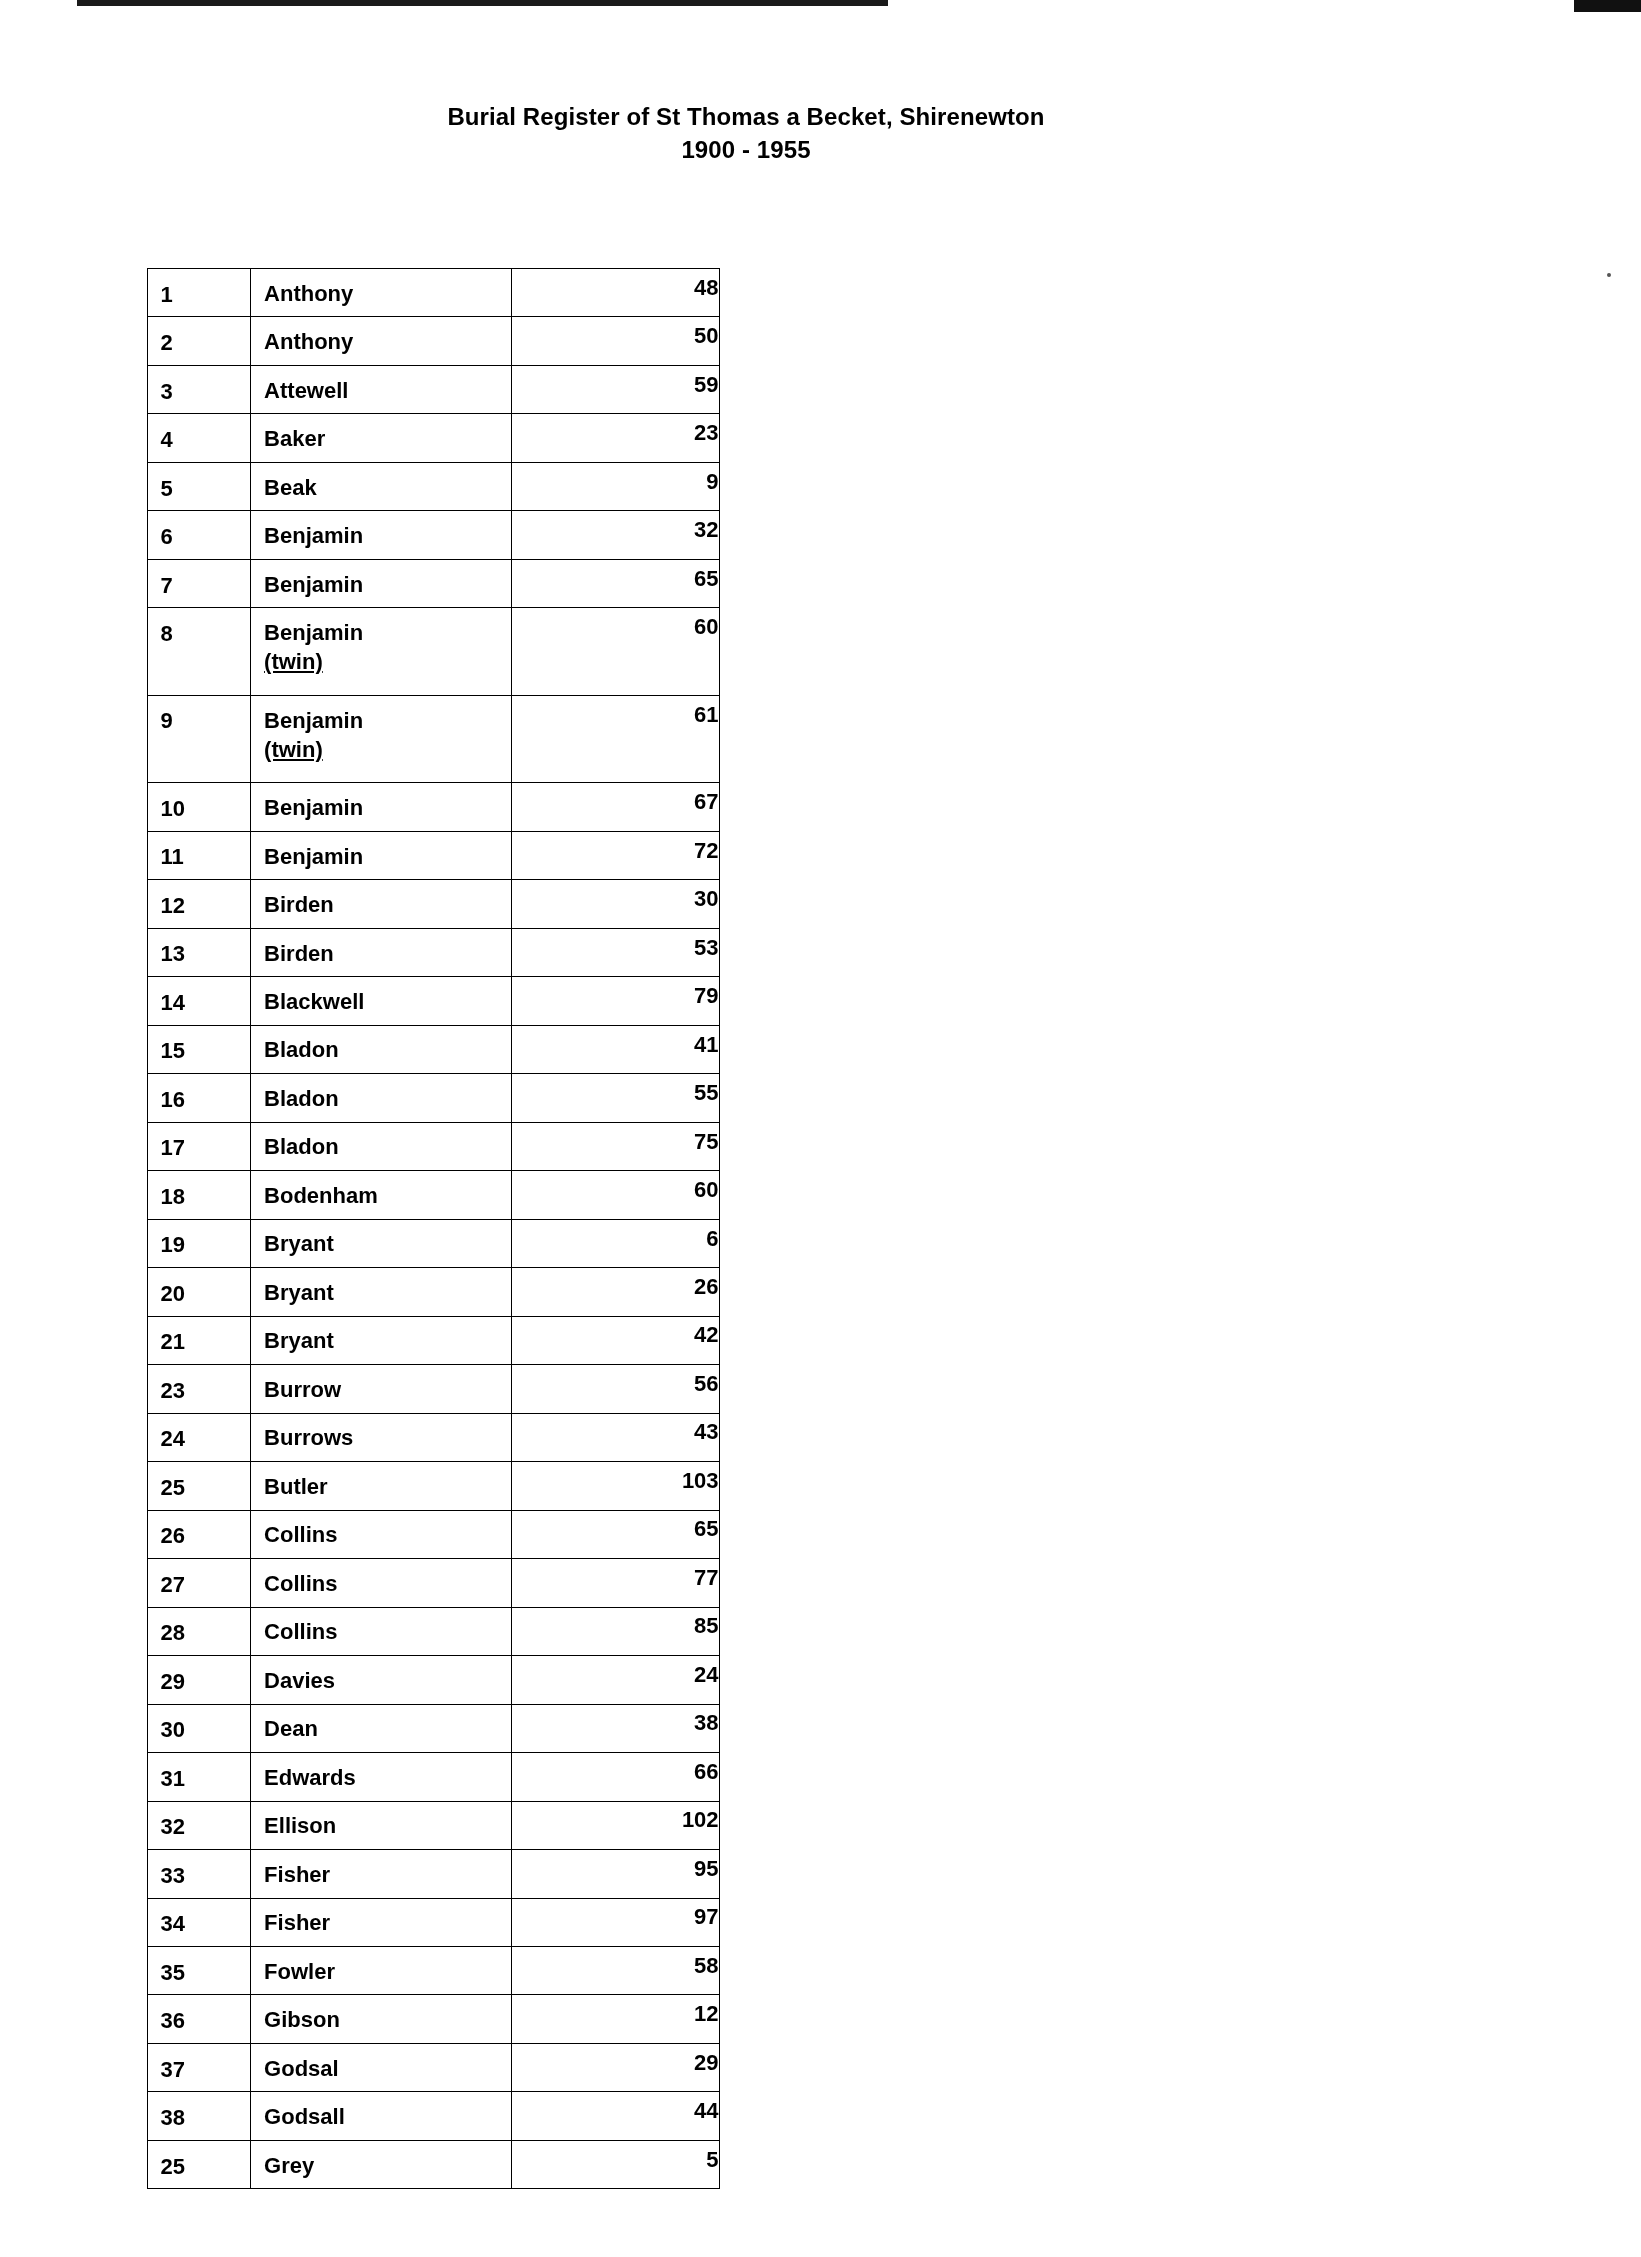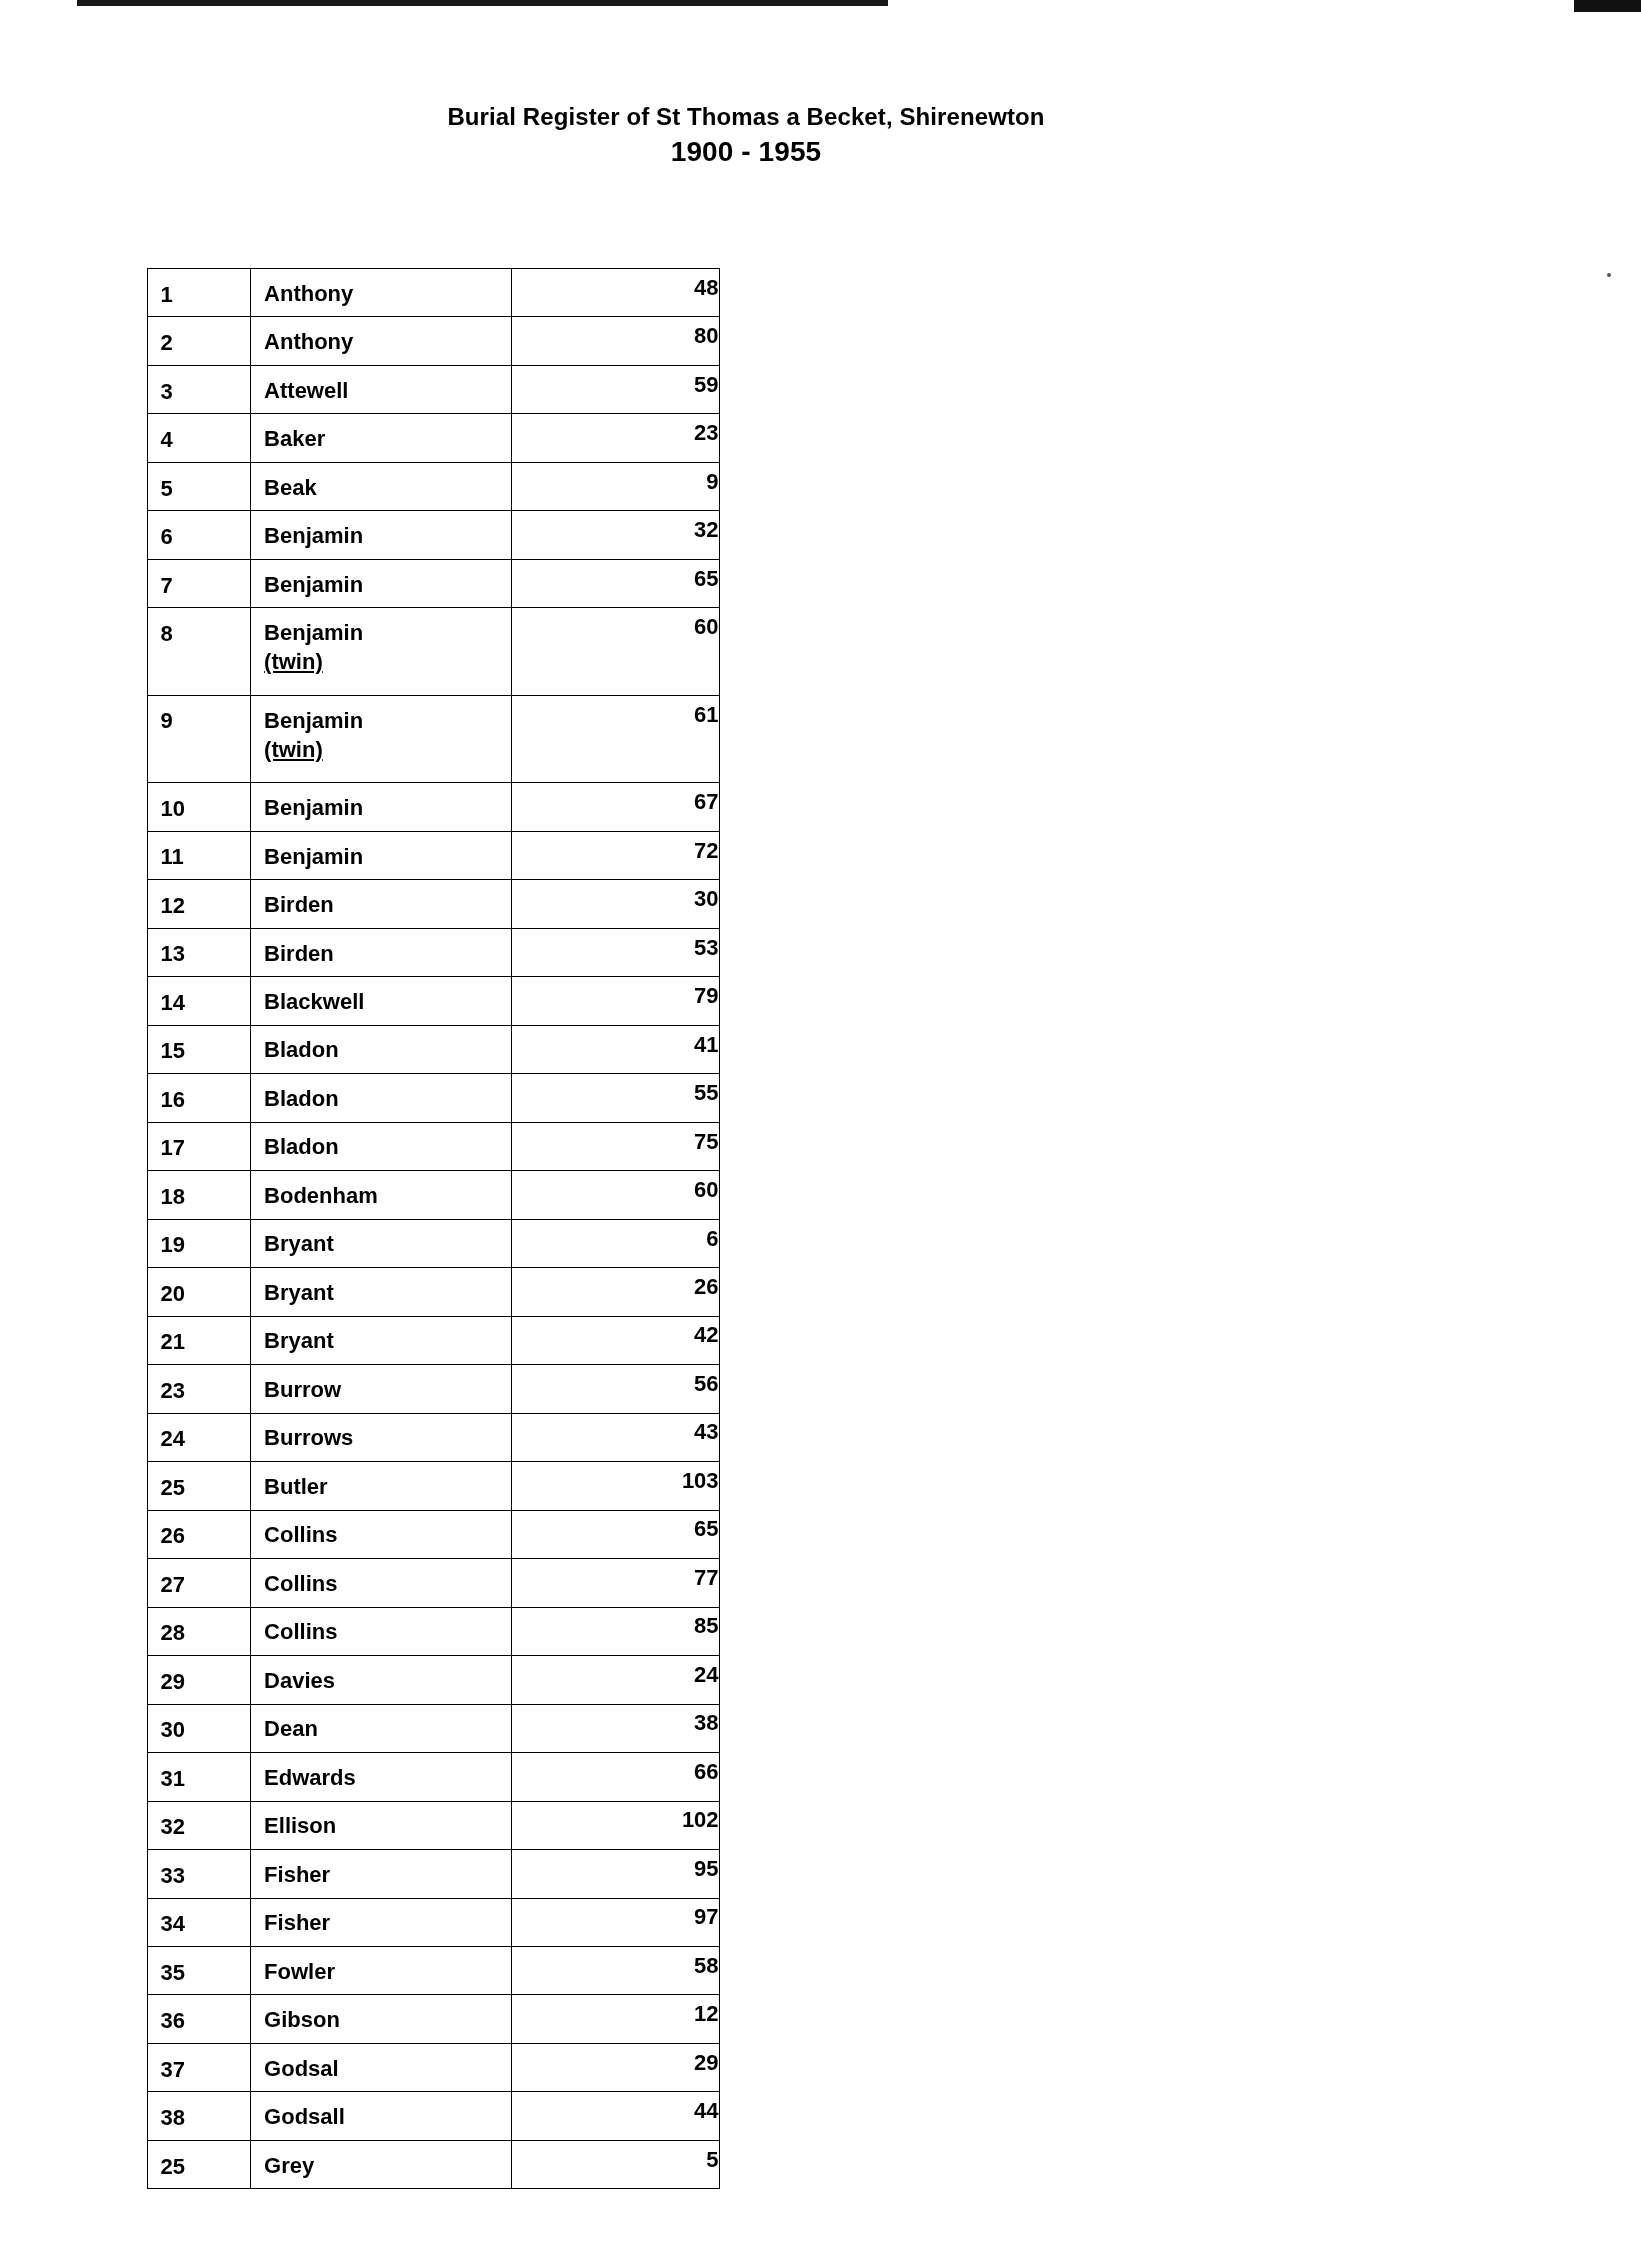--- a/index.html
+++ b/index.html
@@ -49,21 +49,21 @@
     left: 0;
     width: 1492px;
     text-align: center;
     font-size: 24px;
     font-weight: bold;
     letter-spacing: 0.1px;
     line-height: 1.38;
   }
   .doc-title .line2 {
     display: block;
-    font-size: 28px;
+    font-size: 24px;
   }
 
   .register-table {
     position: absolute;
     top: 268px;
     left: 147px;
     width: 529px;
     border-collapse: collapse;
     table-layout: fixed;
   }
@@ -122,21 +122,21 @@
 <table class="register-table">
   <tbody>
       <tr>
         <td class="col-no">1</td>
         <td class="col-name"><span>Anthony</span></td>
         <td class="col-age">48</td>
       </tr>
       <tr>
         <td class="col-no">2</td>
         <td class="col-name"><span>Anthony</span></td>
-        <td class="col-age">80</td>
+        <td class="col-age">50</td>
       </tr>
       <tr>
         <td class="col-no">3</td>
         <td class="col-name"><span>Attewell</span></td>
         <td class="col-age">59</td>
       </tr>
       <tr>
         <td class="col-no">4</td>
         <td class="col-name"><span>Baker</span></td>
         <td class="col-age">23</td>

